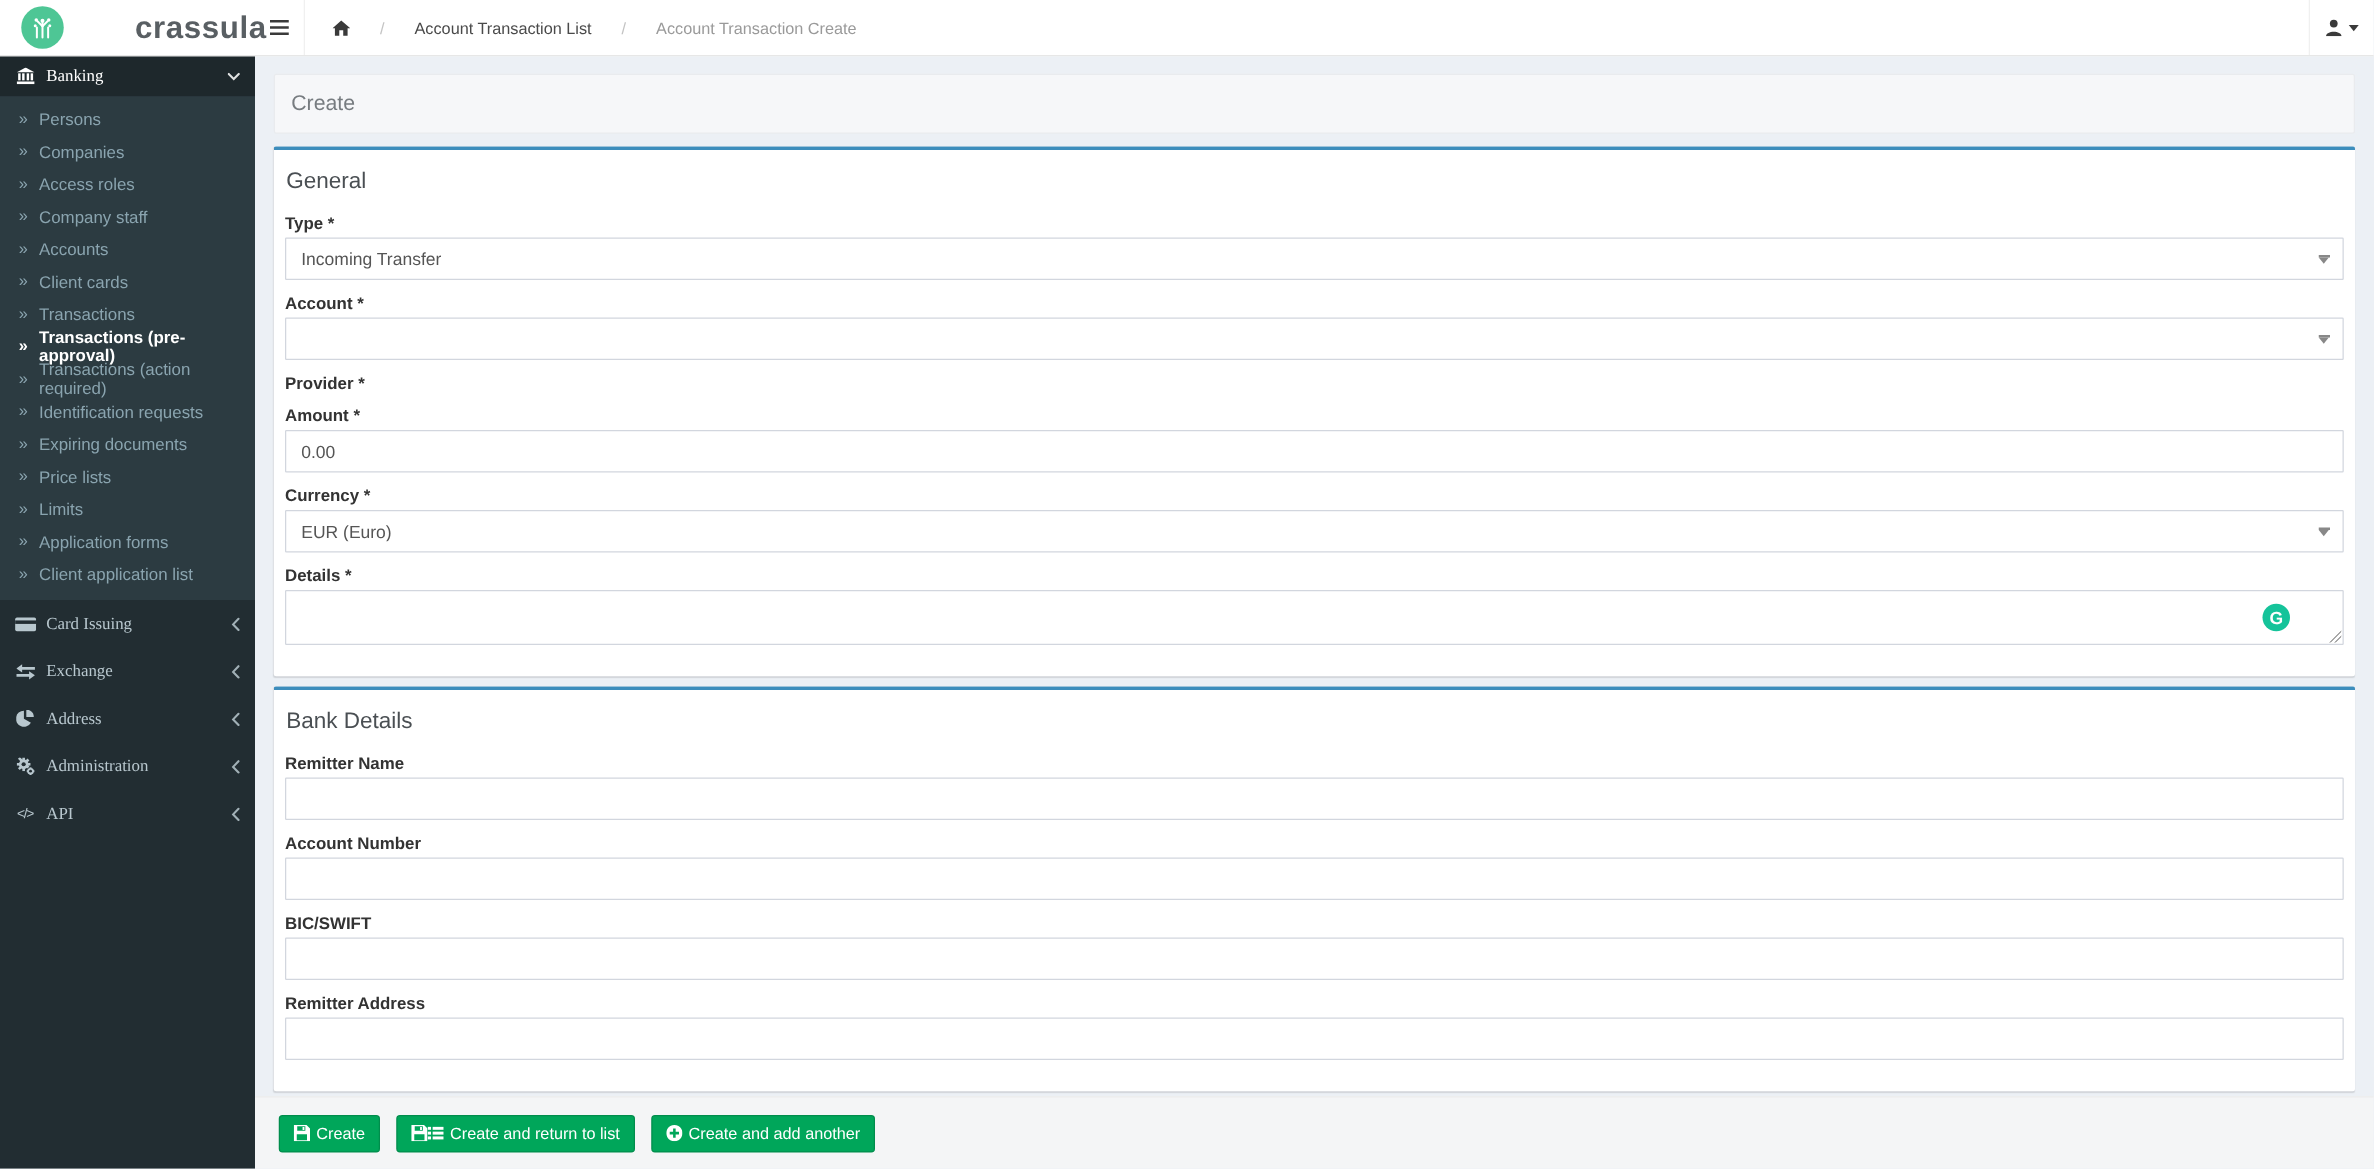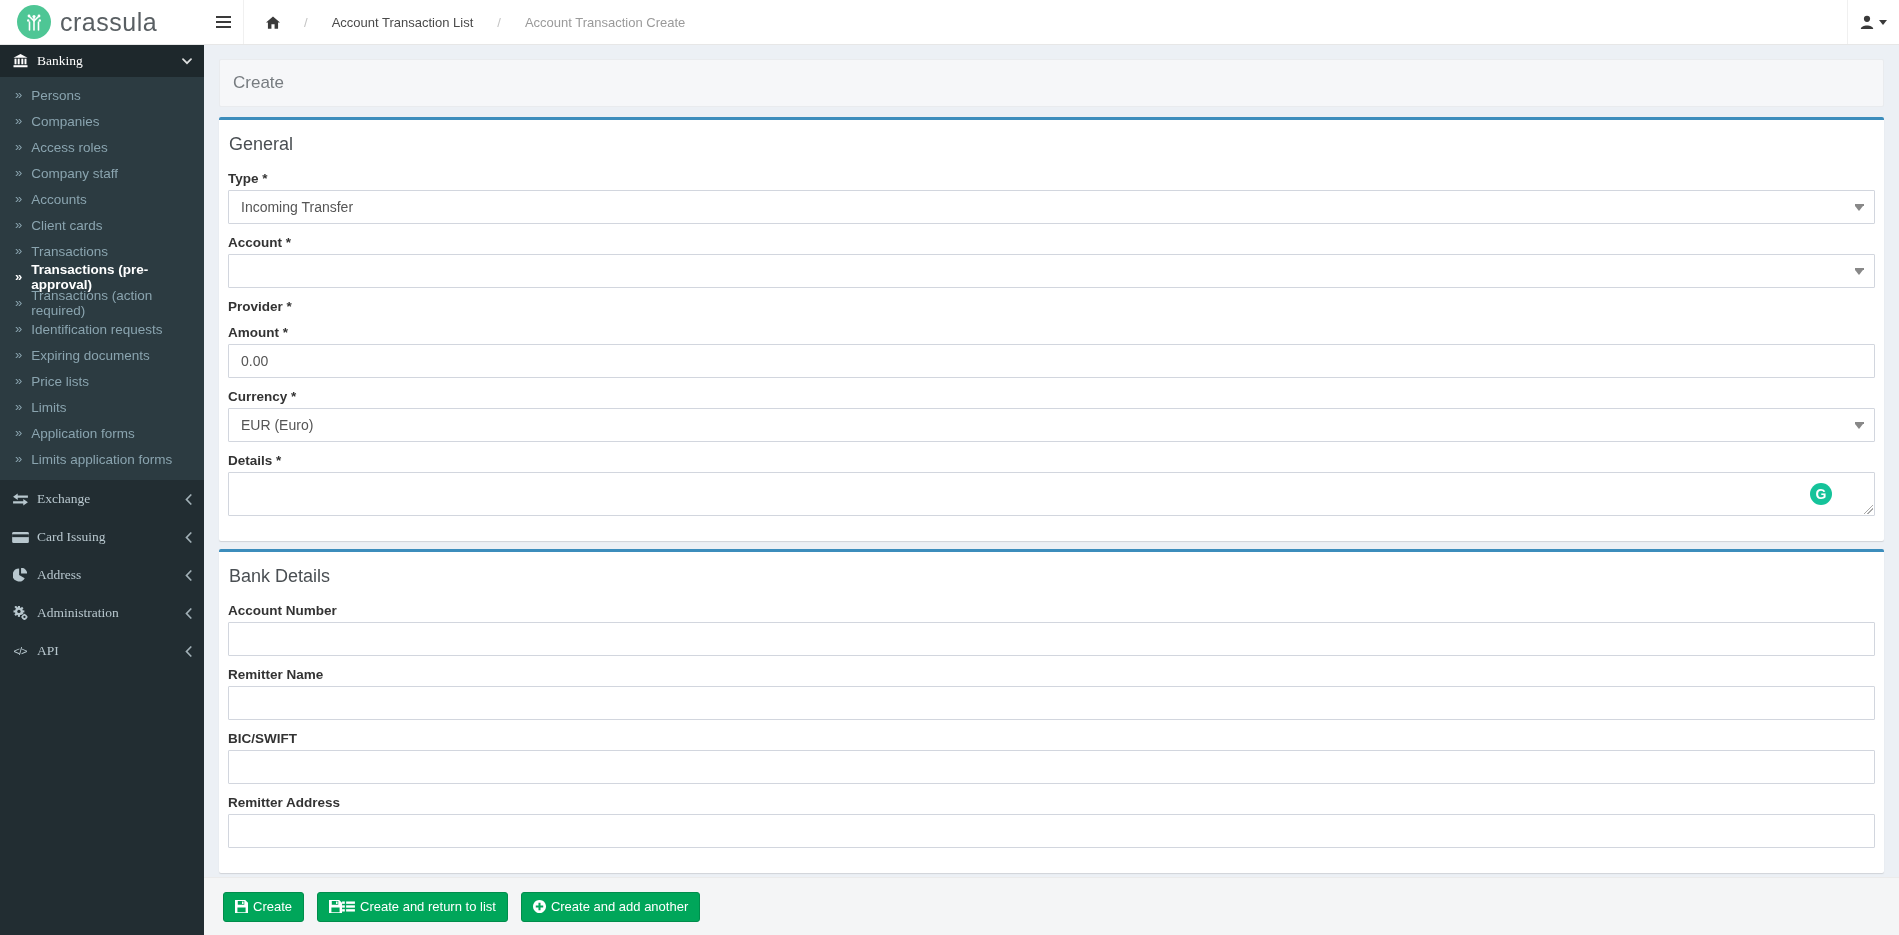--- a/index.html
+++ b/index.html
@@ -21,21 +21,21 @@
   .brand {
     width:204px; display:flex; align-items:center; gap:9px;
     padding-left:17px; cursor:pointer;
   }
   .logo-circle {
     width:34px; height:34px; border-radius:50%;
     display:flex; align-items:center; justify-content:center;
     flex:0 0 auto;
   }
   .logo-text {
-    font-size:25px; color:#595f63; font-weight:400; letter-spacing:.5px;
+    font-size:25px; color:#595f63; font-weight:700; letter-spacing:.5px;margin-left:48px;
   }
   .nav-rest { flex:1; display:flex; align-items:stretch; }
   .hamburger {
     width:40px; display:flex; flex-direction:column; justify-content:center;
     align-items:center; gap:3px; cursor:pointer; border-right:1px solid #f0f0f0;
   }
   .hamburger span { display:block; width:15px; height:2px; background:#3a3a3a; }
   .breadcrumb {
     flex:1; display:flex; align-items:center; gap:10px;
     padding-left:22px; font-size:13px;
@@ -272,45 +272,45 @@
       <li>
         <span class="dbl">»</span>
         <span>Limits</span>
       </li>
       <li>
         <span class="dbl">»</span>
         <span>Application forms</span>
       </li>
       <li>
         <span class="dbl">»</span>
-        <span>Limits application forms</span>
+        <span>Client application list</span>
       </li>
     </ul>
+    <div class="section-header">
+      <span class="sec-icon">
+        <svg width="17" height="13" viewBox="0 0 18 14">
+          <rect x="0" y="1" width="18" height="12" rx="1.5" fill="currentColor"></rect>
+          <rect x="0" y="3.6" width="18" height="3" fill="#222d32"></rect>
+        </svg>
+      </span>
+      <span class="sec-label">Card Issuing</span>
+      <span class="sec-chevron">
+        <svg width="7" height="11" viewBox="0 0 7 11">
+          <path d="M5.8 1 L1.5 5.5 L5.8 10" stroke="currentColor" stroke-width="1.7" fill="none" stroke-linecap="round"></path>
+        </svg>
+      </span>
+    </div>
     <div class="section-header">
       <span class="sec-icon">
         <svg width="15" height="13" viewBox="0 0 16 14" fill="currentColor">
           <path d="M0 4 L5 0.5 V2.8 H16 V5.2 H5 V7.5 Z"></path>
           <path d="M16 10 L11 6.5 V8.8 H0 V11.2 H11 V13.5 Z"></path>
         </svg>
       </span>
       <span class="sec-label">Exchange</span>
-      <span class="sec-chevron">
-        <svg width="7" height="11" viewBox="0 0 7 11">
-          <path d="M5.8 1 L1.5 5.5 L5.8 10" stroke="currentColor" stroke-width="1.7" fill="none" stroke-linecap="round"></path>
-        </svg>
-      </span>
-    </div>
-    <div class="section-header">
-      <span class="sec-icon">
-        <svg width="17" height="13" viewBox="0 0 18 14">
-          <rect x="0" y="1" width="18" height="12" rx="1.5" fill="currentColor"></rect>
-          <rect x="0" y="3.6" width="18" height="3" fill="#222d32"></rect>
-        </svg>
-      </span>
-      <span class="sec-label">Card Issuing</span>
       <span class="sec-chevron">
         <svg width="7" height="11" viewBox="0 0 7 11">
           <path d="M5.8 1 L1.5 5.5 L5.8 10" stroke="currentColor" stroke-width="1.7" fill="none" stroke-linecap="round"></path>
         </svg>
       </span>
     </div>
     <div class="section-header">
       <span class="sec-icon">
         <svg width="14" height="14" viewBox="0 0 16 16" fill="currentColor">
           <path d="M7 8 V0.6 A7.4 7.4 0 1 0 13.4 11.7 Z"></path>
@@ -403,27 +403,27 @@
           <div class="control textarea">
             <span class="value"></span>
             <span class="grammarly-badge">G</span>
             <span class="resize-handle"></span>
           </div>
         </div>
       </section>
       <section class="panel">
         <h2>Bank Details</h2>
         <div class="form-group">
+          <label>Remitter Name</label>
+          <div class="control text">
+            <span class="value"></span>
+          </div>
+        </div>
+        <div class="form-group">
           <label>Account Number</label>
-          <div class="control text">
-            <span class="value"></span>
-          </div>
-        </div>
-        <div class="form-group">
-          <label>Remitter Name</label>
           <div class="control text">
             <span class="value"></span>
           </div>
         </div>
         <div class="form-group">
           <label>BIC/SWIFT</label>
           <div class="control text">
             <span class="value"></span>
           </div>
         </div>

